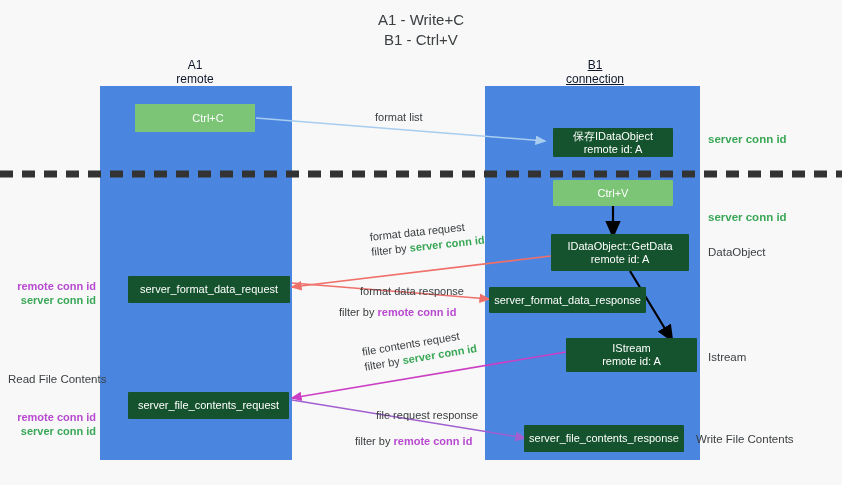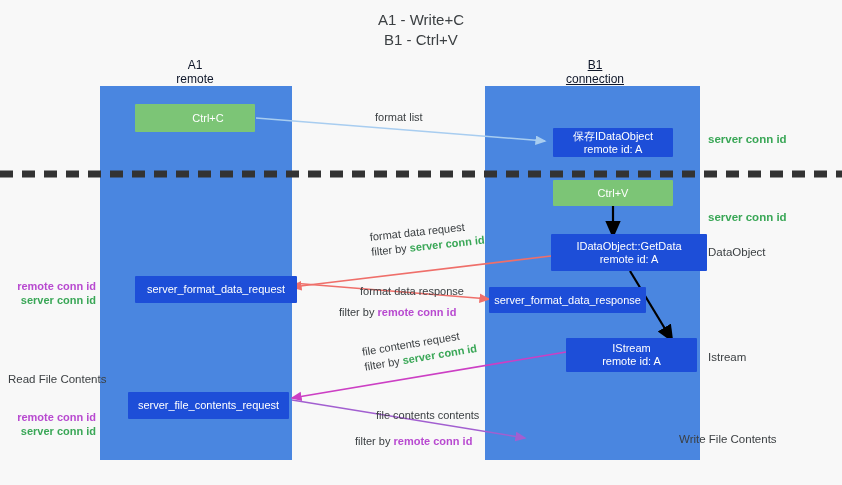--- a/index.html
+++ b/index.html
@@ -31,21 +31,21 @@
   .lifeline { position:absolute; background:#4a86e0; }
 
   
   .box {
     position:absolute; display:flex; flex-direction:column;
     align-items:center; justify-content:center;
     color:#ffffff; font-size:11px; line-height:13px; text-align:center;
     border-radius:1px;
   }
   .box.green { background:#7cc576; }
-  .box.orange { background:#1d4ed8; }
+  .box.orange { background:#14532d; }
   .box .l2 { display:block; }
 
   
   .side-label {
     position:absolute; font-size:11.5px; line-height:14px; color:#3c4043;
   }
   .green-t { color:#3aa757; font-weight:bold; }
   .purple-t { color:#b84ad0; font-weight:bold; }
 
   .conn-pair { position:absolute; font-size:11px; line-height:14px; text-align:right; }
@@ -127,52 +127,55 @@
 
   <div class="box orange" style="left:553px; top:128px; width:120px; height:29px;">
     <span>保存IDataObject</span>
     <span class="l2">remote id: A</span>
   </div>
 
   <div class="box green" style="left:553px; top:180px; width:120px; height:26px;">
     <span>Ctrl+V</span>
   </div>
 
-  <div class="box orange" style="left:551px; top:234px; width:156px; height:37px;">
+  <div class="box orange" style="left:551px; top:234px; width:138px; height:37px;">
     <span>IDataObject::GetData</span>
     <span class="l2">remote id: A</span>
   </div>
 
   <div class="box orange" style="left:566px; top:338px; width:131px; height:34px;">
     <span>IStream</span>
     <span class="l2">remote id: A</span>
   </div>
 
-  <div class="box orange" style="left:128px; top:276px; width:162px; height:27px;margin-left:7px;">
+  <div class="box orange" style="left:128px; top:276px; width:162px; height:27px;">
     <span>server_format_data_request</span>
   </div>
 
   <div class="box orange" style="left:489px; top:287px; width:157px; height:26px;">
     <span>server_format_data_response</span>
   </div>
 
   <div class="box orange" style="left:128px; top:392px; width:161px; height:27px;">
     <span>server_file_contents_request</span>
   </div>
 
+  <div class="box orange" style="left:524px; top:425px; width:160px; height:27px;">
+    <span>server_file_contents_response</span>
+  </div>
 
   <div class="side-label green-t" style="left:708px; top:132px;">server conn id</div>
 
   <div class="side-label green-t" style="left:708px; top:210px;">server conn id</div>
 
   <div class="side-label" style="left:708px; top:245px;">DataObject</div>
 
   <div class="side-label" style="left:708px; top:350px;">Istream</div>
 
-  <div class="side-label" style="left:679px; top:432px;">Write File Contents</div>
+  <div class="side-label" style="left:696px; top:432px;">Write File Contents</div>
 
   <div class="conn-pair" style="left:0px; top:279px; width:96px;">
     <span class="purple-t">remote conn id</span>
     <span class="green-t">server conn id</span>
   </div>
 
   <div class="side-label" style="left:8px; top:372px;">Read File Contents</div>
 
   <div class="conn-pair" style="left:0px; top:410px; width:96px;">
     <span class="purple-t">remote conn id</span>
@@ -187,16 +190,16 @@
   </div>
 
   <div class="arrow-label" style="left:360px; top:284px;">format data response</div>
   <div class="arrow-label" style="left:339px; top:305px;"><span>filter by </span><span class="purple-t">remote conn id</span></div>
 
   <div class="arrow-label rot-n10" style="left:361px; top:345px;">
     <div>file contents request</div>
     <div><span>filter by </span><span class="green-t">server conn id</span></div>
   </div>
 
-  <div class="arrow-label" style="left:376px; top:408px;">file contents contents</div>
+  <div class="arrow-label" style="left:376px; top:408px;">file request response</div>
   <div class="arrow-label" style="left:355px; top:434px;"><span>filter by </span><span class="purple-t">remote conn id</span></div>
 
 </div>
 
 </body></html>

